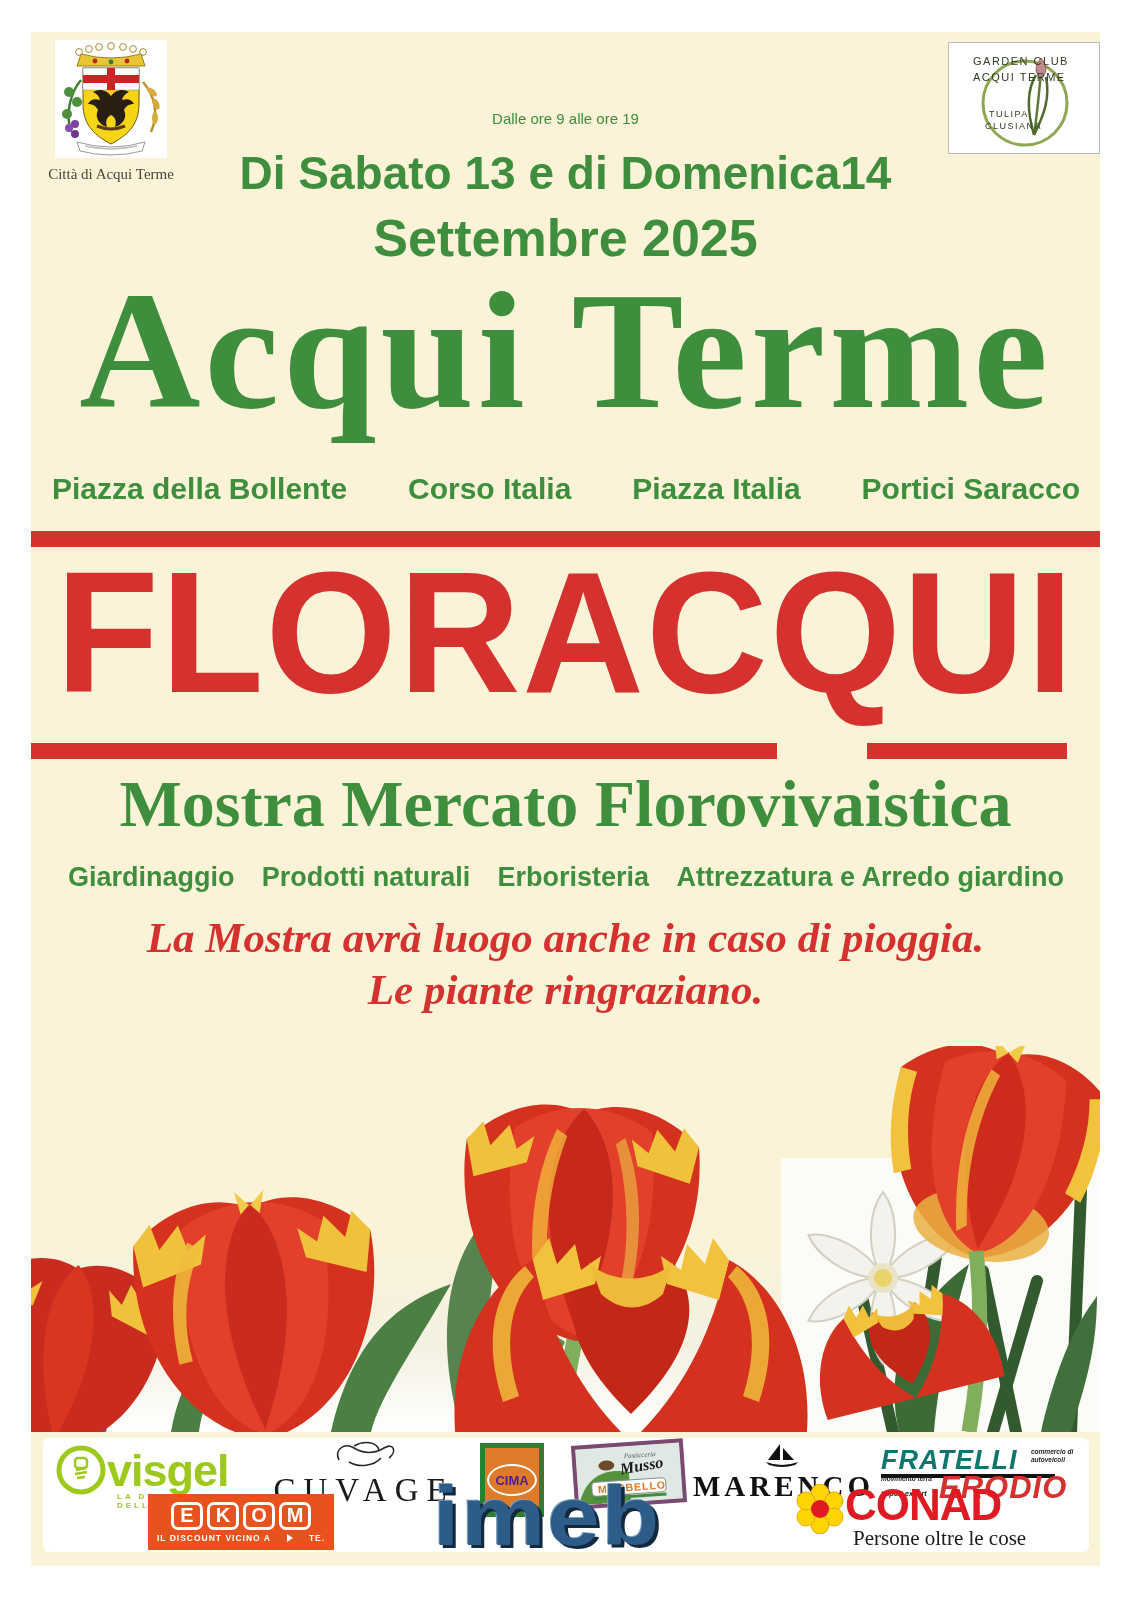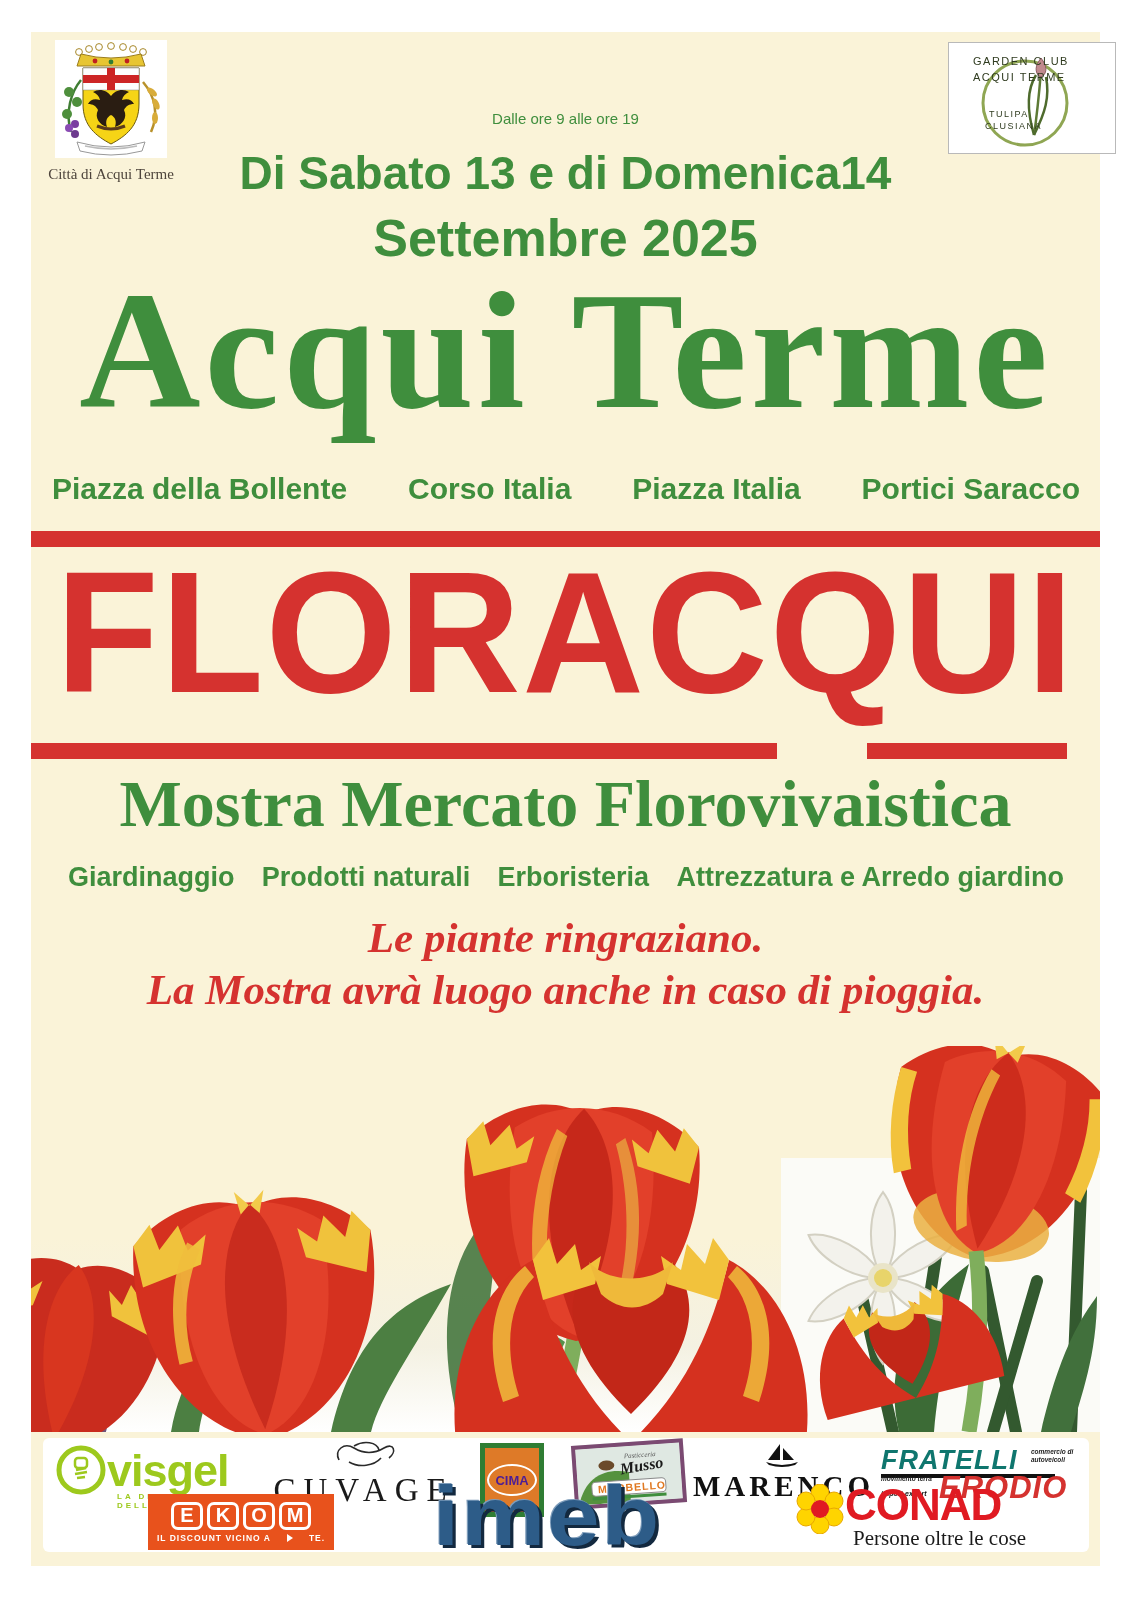--- a/index.html
+++ b/index.html
@@ -8,21 +8,21 @@
   .abs{position:absolute}
   .cream-panel{left:31px;top:32px;width:1069px;height:1534px;background:#faf3d8}
   .center-line{left:31px;width:1069px;text-align:center}
   .green{color:#3f8e3d}
   .red{color:#d5322f}
 
   
   .crest-box{left:55px;top:40px;width:112px;height:118px;background:#fff}
   .crest-caption{left:11px;top:166px;width:200px;text-align:center;
       font-family:"Liberation Serif",serif;font-weight:normal;font-size:15px;color:#4d443b}
-  .garden-box{left:948px;top:42px;width:168px;height:112px;background:#fff;border:1px solid #b9b9b9;box-sizing:border-box}
+  .garden-box{left:948px;top:42px;width:152px;height:112px;background:#fff;border:1px solid #b9b9b9;box-sizing:border-box}
 
   .hours{top:110px;font-size:15px;font-weight:normal}
   .dates{top:146px;font-size:46px;font-weight:bold;letter-spacing:0px}
   .monthyear{top:208px;font-size:52px;font-weight:bold}
   .city{top:262px;font-family:"Liberation Serif",serif;font-weight:bold;font-size:168px;line-height:1.05;letter-spacing:4px}
   .locations{left:52px;top:472px;width:1028px;display:flex;justify-content:space-between;
       font-size:30px;font-weight:bold}
 
   .bar{background:#d5322f;height:16px}
   .bar1{left:31px;top:531px;width:1069px}
@@ -160,22 +160,22 @@
 <div class="abs center-line green subtitle">Mostra Mercato Florovivaistica</div>
 
 <div class="abs categories green">
   <span>Giardinaggio</span>
   <span>Prodotti naturali</span>
   <span>Erboristeria</span>
   <span>Attrezzatura e Arredo giardino</span>
 </div>
 
 <div class="abs center-line red note">
+  <div>La Mostra avrà luogo anche in caso di pioggia.</div>
   <div>Le piante ringraziano.</div>
-  <div>La Mostra avrà luogo anche in caso di pioggia.</div>
 </div>
 
 <div class="abs photo">
 <svg width="1069" height="386" viewBox="0 0 1069 386">
   <defs>
     <linearGradient id="bgfade" x1="0" y1="0" x2="0" y2="1">
       <stop offset="0" stop-color="#faf3d8"></stop>
           <stop offset="0.5" stop-color="#faf3d8"></stop>
       <stop offset="0.78" stop-color="#f4f1e2"></stop>
           <stop offset="1" stop-color="#ffffff"></stop>

